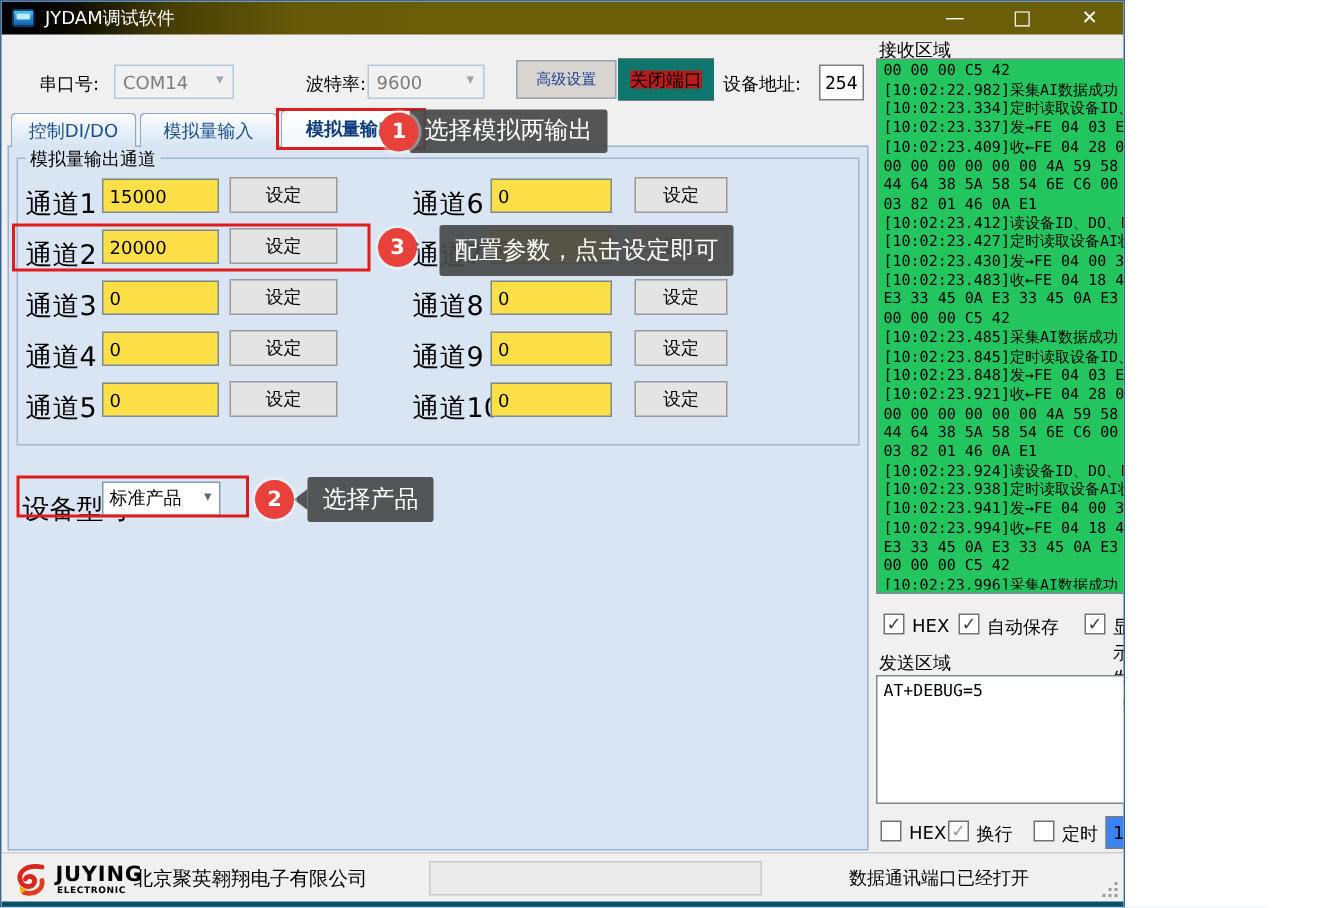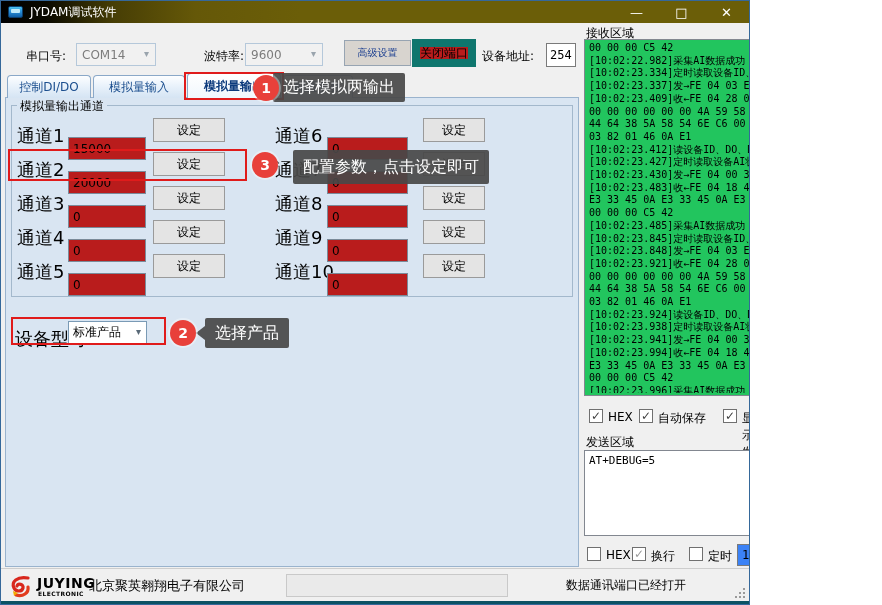--- a/index.html
+++ b/index.html
@@ -40,22 +40,22 @@
   .tab.sel { top:72px; height:25px; background:linear-gradient(180deg,#ffffff,#f0f7fd);
     font-weight:bold; color:#0c3a7c; z-index:2; }
   .tabpage { position:absolute; left:4px; top:96px; width:574px; height:470px;
     background:#d9e5f2; border:1px solid #9ab3cd; z-index:0; }
   .groupbox { position:absolute; left:10px; top:104px; width:562px; height:192px;
     border:1px solid #a3b8cc; z-index:1; }
   .groupbox-label { position:absolute; left:16px; top:97px; background:#d9e5f2; padding:0 3px;
     font-size:12px; z-index:2; }
 
   .ch-label { position:absolute; font-size:18px; z-index:2; }
-  .ch-input { position:absolute; height:23px; background:#b91c1c; border:1px solid #7a8a99;
-    font-size:12px; padding-left:4px; z-index:2; font-family:"DejaVu Sans","Liberation Sans",sans-serif;margin-top:18px; }
+  .ch-input { position:absolute; height:23px; background:#fde047; border:1px solid #7a8a99;
+    font-size:12px; padding-left:4px; z-index:2; font-family:"DejaVu Sans","Liberation Sans",sans-serif; }
   .ch-btn { position:absolute; height:24px; background:#e4e4e4; border:1px solid #9a9a9a;
     font-size:12px; display:flex; align-items:center; justify-content:center; z-index:2; }
 
   .model-combo { position:absolute; left:67px; top:320px; width:79px; height:23px; background:#fff;
     border:1px solid #7a9ab5; font-size:12px; display:flex; align-items:center; padding-left:4px; z-index:2; }
   .model-combo .chev { position:absolute; right:5px; top:4px; color:#5a6a78; font-size:10px; }
 
   
   .redbox { position:absolute; border:2px solid #e01b1b; z-index:5; }
   .badge { position:absolute; width:26px; height:26px; border-radius:50%; background:#e8403a;

